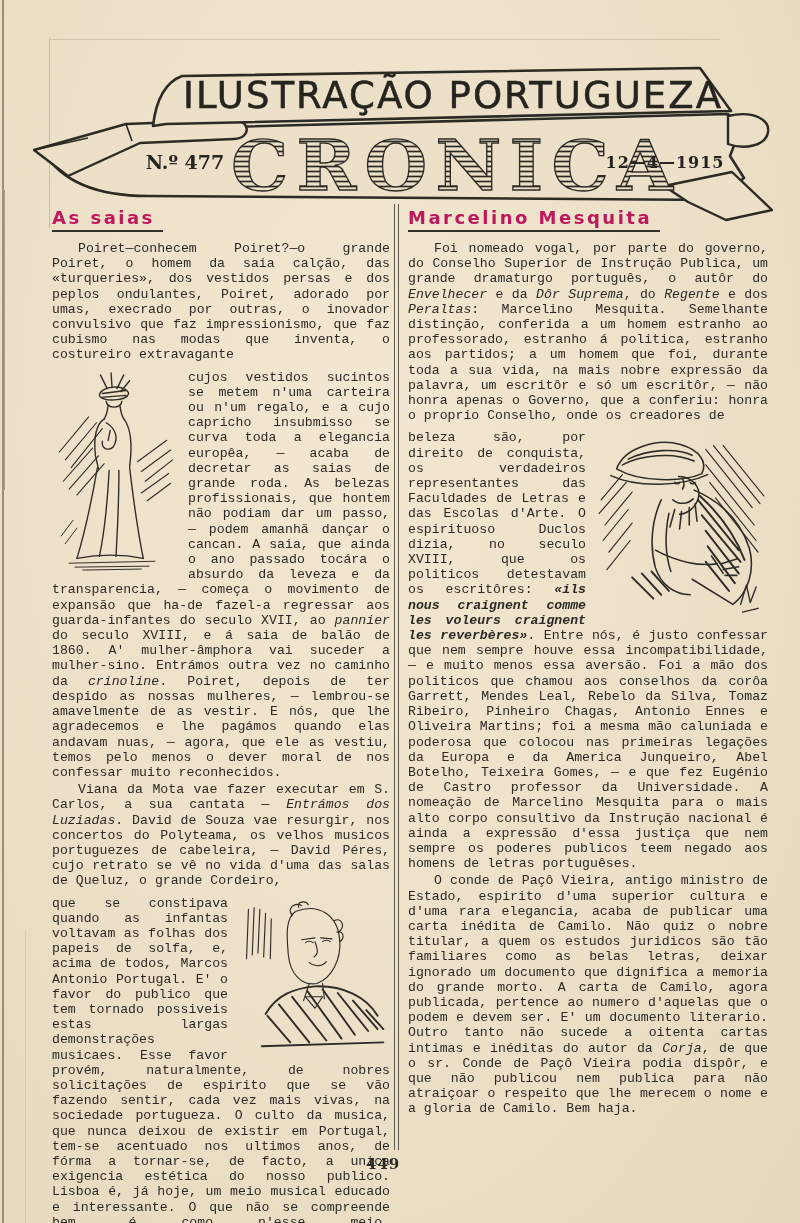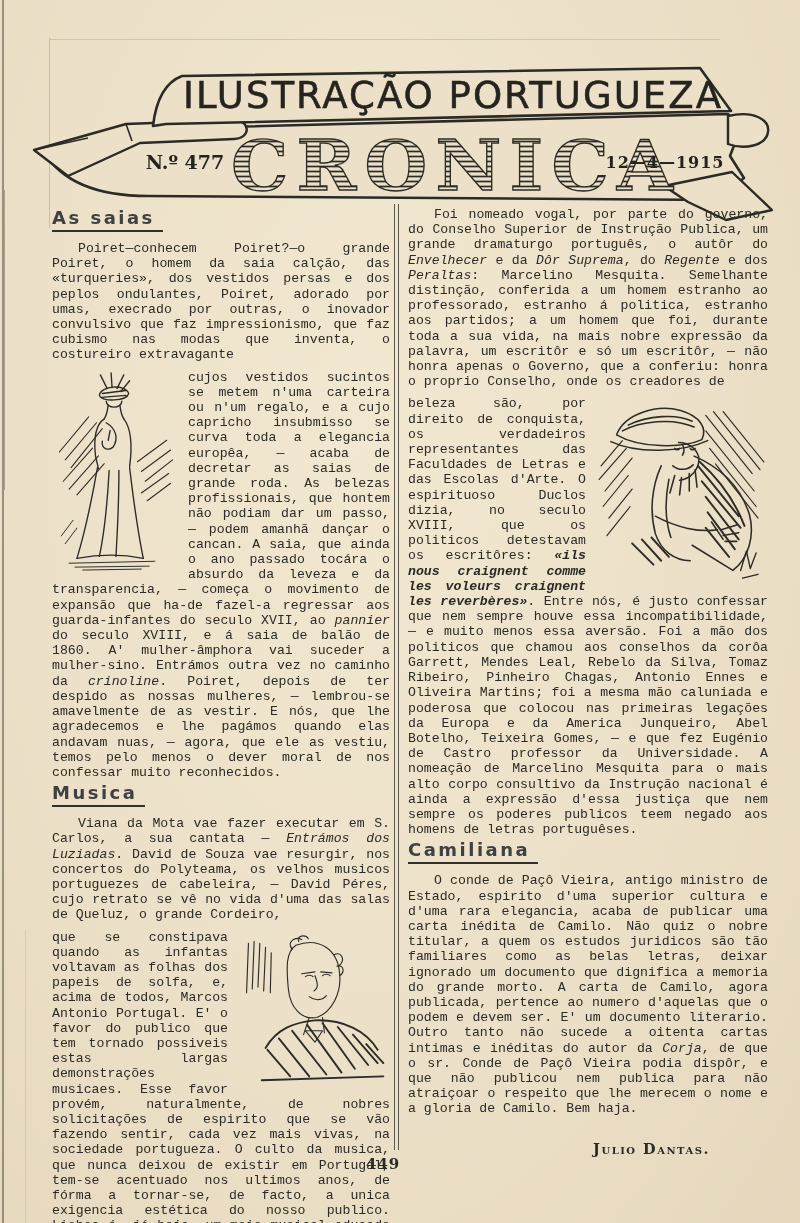--- a/index.html
+++ b/index.html
@@ -23,21 +23,21 @@
 
   .col{position:absolute;top:207px;font-size:13.2px;line-height:15.2px;text-align:justify;}
   .col-left{left:52px;width:338px;}
   .col-right{left:408px;width:360px;}
   .divider{position:absolute;left:394px;top:204px;height:946px;width:3px;
     border-left:1.5px solid rgba(55,52,42,.8);border-right:1.5px solid rgba(55,52,42,.8);}
 
   h2.sec{
     font-family:"DejaVu Sans","Liberation Sans",sans-serif;
     font-size:18px;font-weight:bold;letter-spacing:2.5px;
-    color:#404040;margin:0 0 9px 0;line-height:22px;
+    color:#be185d;margin:0 0 9px 0;line-height:22px;
   }
   h2.sec span{display:inline-block;border-bottom:2.5px solid #32302a;padding:0 8px 1px 0;}
   .sec-gap{margin-top:18px;}
 
   p.para{margin:0 0 2px 0;font-family:Liberation Mono, monospace;}
   p.indent{text-indent:26px;}
   p.cont{margin-top:7px;}
 
   .fig{display:block;}
   .fl{float:left;margin:2px 10px 3px 0;}
@@ -119,22 +119,20 @@
           <path d="M57,101 C55,138 51,170 47,189 M67,101 C67,140 65,170 64,189"></path>
         </g>
         <g class="sk" stroke-width="1">
           <path d="M16,196 L104,194 M22,200 L98,199 M30,203 L90,202"></path>
           <path d="M8,168 L20,152 M12,176 L24,160"></path>
         </g>
       </svg>
     </span>
     <span><span>cujos vestidos sucintos se metem n'uma carteira ou n'um regalo, e a cujo capricho insubmisso se curva toda a elegancia europêa, — acaba de decretar as saias de grande roda. As belezas profissionais, que hontem não podiam dar um passo, — podem amanhã dançar o cancan. A saia, que ainda o ano passado tocára o absurdo da leveza e da transparencia, — começa o movimento de expansão que ha-de fazel-a regressar aos guarda-infantes do seculo XVII, ao </span><i>pannier</i><span> do seculo XVIII, e á saia de balão de 1860. A' mulher-âmphora vai suceder a mulher-sino. Entrámos outra vez no caminho da </span><i>crinoline</i><span>. Poiret, depois de ter despido as nossas mulheres, — lembrou-se amavelmente de as vestir. E nós, que lhe agradecemos e lhe pagámos quando elas andavam nuas, — agora, que ele as vestiu, temos pelo menos o dever moral de nos confessar muito reconhecidos.</span></span></p>
 
-  <h2 class="sec sec-gap">
-    <span>Musica</span></h2>
 
   <p class="para indent">
     <span><span>Viana da Mota vae fazer executar em S. Carlos, a sua cantata — </span><i>Entrámos dos Luziadas</i><span>. David de Souza vae resurgir, nos concertos do Polyteama, os velhos musicos portuguezes de cabeleira, — David Péres, cujo retrato se vê no vida d'uma das salas de Queluz, o grande Cordeiro,</span></span></p>
 
   <p class="para cont">
     <span class="fig fr">
       <svg width="152" height="152" viewBox="0 0 158 160">
         <g class="sk" stroke-width="1.2">
           <path d="M10,12 L8,64 M16,10 L14,60 M22,12 L20,58 M28,16 L26,62 M34,22 L33,64"></path>
           <path d="M60,14 C84,5 104,18 106,44 C108,64 98,84 82,90 C66,93 54,80 52,60 C50,38 49,21 60,14 Z"></path>
@@ -149,20 +147,22 @@
           <path d="M30,124 L54,152 M42,112 L74,152 M56,104 L92,150 M72,98 L108,148 M88,96 L122,144 M104,100 L136,140 M120,108 L146,138 M134,118 L152,138"></path>
           <path d="M24,156 L152,152"></path>
         </g>
       </svg>
     </span>
     <span><span>que se constipava quando as infantas voltavam as folhas dos papeis de solfa, e, acima de todos, Marcos Antonio Portugal. E' o favor do publico que tem tornado possiveis estas largas demonstrações musicaes. Esse favor provém, naturalmente, de nobres solicitações de espirito que se vão fazendo sentir, cada vez mais vivas, na sociedade portugueza. O culto da musica, que nunca deixou de existir em Portugal, tem-se acentuado nos ultimos anos, de fórma a tornar-se, de facto, a unica exigencia estética do nosso publico. Lisboa é, já hoje, um meio musical educado e interessante. O que não se compreende bem, é como n'esse meio, incontestavelmente propenso á cultura da musica, foi possivel conservar fechado durante cinco epocas um Teatro de Opera.</span></span></p>
 </div>
 
 <div class="col col-right">
 
+  <h2 class="sec">
+    <span>Marcelino Mesquita</span></h2>
 
   <p class="para indent">
     <span><span>Foi nomeado vogal, por parte do governo, do Conselho Superior de Instrução Publica, um grande dramaturgo português, o autôr do </span><i>Envelhecer</i><span> e da </span><i>Dôr Suprema</i><span>, do </span><i>Regente</i><span> e dos </span><i>Peraltas</i><span>: Marcelino Mesquita. Semelhante distinção, conferida a um homem estranho ao professorado, estranho á politica, estranho aos partidos; a um homem que foi, durante toda a sua vida, na mais nobre expressão da palavra, um escritôr e só um escritôr, — não honra apenas o Governo, que a conferiu: honra o proprio Conselho, onde os creadores de</span></span></p>
 
   <p class="para cont">
     <span class="fig fr">
       <svg width="172" height="186" viewBox="0 0 175 192">
         <g class="sk" stroke-width="1.2">
           <path d="M4,70 L26,44 M2,84 L30,52 M8,96 L36,62 M6,112 L32,80 M12,124 L36,94 M10,142 L34,112"></path>
           <path d="M112,18 L160,78 M120,14 L168,74 M130,14 L172,66 M112,34 L162,96 M116,52 L164,112 M122,68 L166,124"></path>
@@ -184,22 +184,19 @@
           <path d="M104,70 L146,122 M108,86 L148,134 M112,102 L146,146 M114,118 L142,156 M112,134 L136,164 M106,66 C126,84 142,106 152,132"></path>
           <path d="M36,150 L58,172 M46,146 L66,168 M56,144 L74,164"></path>
         </g>
         <g class="sk" stroke-width="1.4">
           <path d="M148,178 L154,158 L158,176 L164,160 M150,186 L166,182"></path>
         </g>
       </svg>
     </span>
     <span><span>beleza são, por direito de conquista, os verdadeiros representantes das Faculdades de Letras e das Escolas d'Arte. O espirituoso Duclos dizia, no seculo XVIII, que os politicos detestavam os escritôres: </span><i style="font-weight: bold;">«ils nous craignent comme les voleurs craignent les reverbères»</i><span>. Entre nós, é justo confessar que nem sempre houve essa incompatibilidade, — e muito menos essa aversão. Foi a mão dos politicos que chamou aos conselhos da corôa Garrett, Mendes Leal, Rebelo da Silva, Tomaz Ribeiro, Pinheiro Chagas, Antonio Ennes e Oliveira Martins; foi a mesma mão caluniada e poderosa que colocou nas primeiras legações da Europa e da America Junqueiro, Abel Botelho, Teixeira Gomes, — e que fez Eugénio de Castro professor da Universidade. A nomeação de Marcelino Mesquita para o mais alto corpo consultivo da Instrução nacional é ainda a expressão d'essa justiça que nem sempre os poderes publicos teem negado aos homens de letras portuguêses.</span></span></p>
 
-  <h2 class="sec sec-gap">
-    <span>Camiliana</span></h2>
 
   <p class="para indent">
     <span><span>O conde de Paçô Vieira, antigo ministro de Estado, espirito d'uma superior cultura e d'uma rara elegancia, acaba de publicar uma carta inédita de Camilo. Não quiz o nobre titular, a quem os estudos juridicos são tão familiares como as belas letras, deixar ignorado um documento que dignifica a memoria do grande morto. A carta de Camilo, agora publicada, pertence ao numero d'aquelas que o podem e devem ser. E' um documento literario. Outro tanto não sucede a oitenta cartas intimas e inéditas do autor da </span><i>Corja</i><span>, de que o sr. Conde de Paçô Vieira podia dispôr, e que não publicou nem publica para não atraiçoar o respeito que lhe merecem o nome e a gloria de Camilo. Bem haja.</span></span></p>
 
-  <div class="signature">Julio Dantas.</div>
 </div>
 
 <div class="pageno">449</div>
 
 </body></html>

